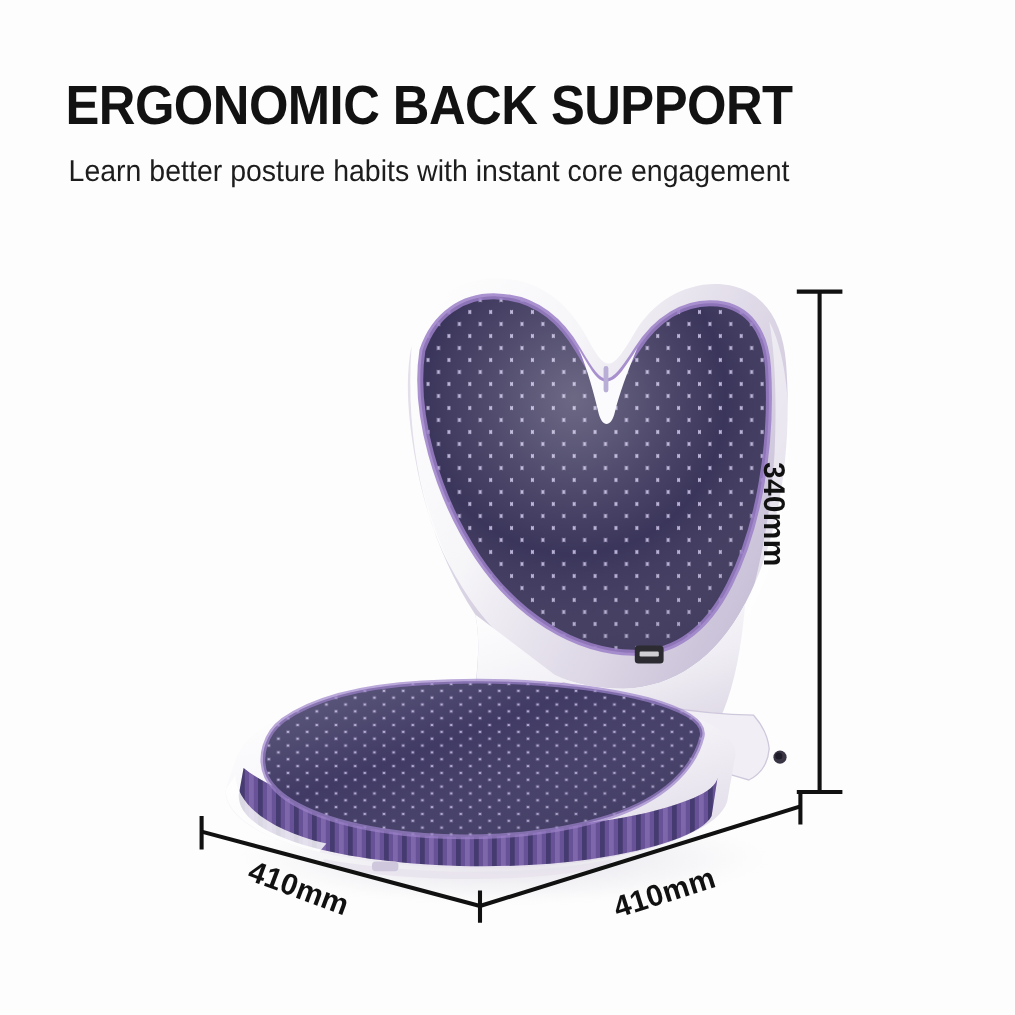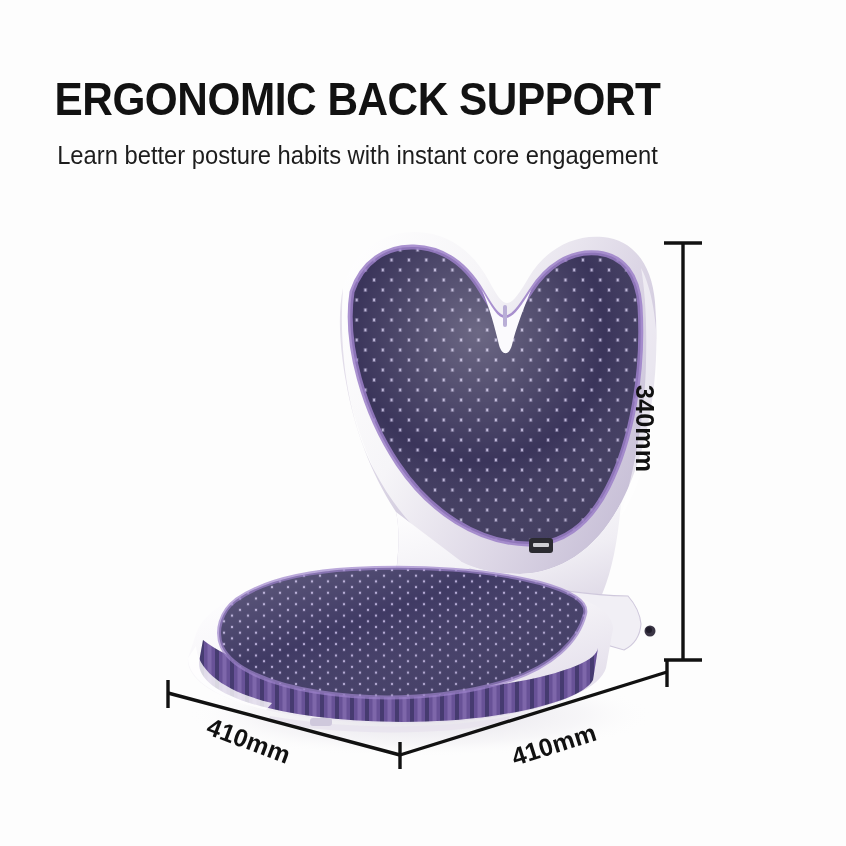--- a/index.html
+++ b/index.html
@@ -6,21 +6,21 @@
   html,body { width:846px; height:846px; }
   body {
     background:#fdfdfd;
     font-family:"Liberation Sans", sans-serif;
     overflow:hidden;
     position:relative;
   }
   #stage { position:absolute; left:0; top:0; width:846px; height:846px; background:#fdfdfd; }
 
   
-  .header { position:absolute; left:0; top:12px; width:715px; text-align:center; }
+  .header { position:absolute; left:0; top:0; width:715px; text-align:center; }
   .title {
     font-family:"Liberation Sans Narrow","Liberation Sans",sans-serif;
     font-weight:bold;
     font-size:46px;
     letter-spacing:-0.5px;
     color:#121212;
     line-height:1;
     margin-top:64px;
     transform:scaleX(0.92);
   }

